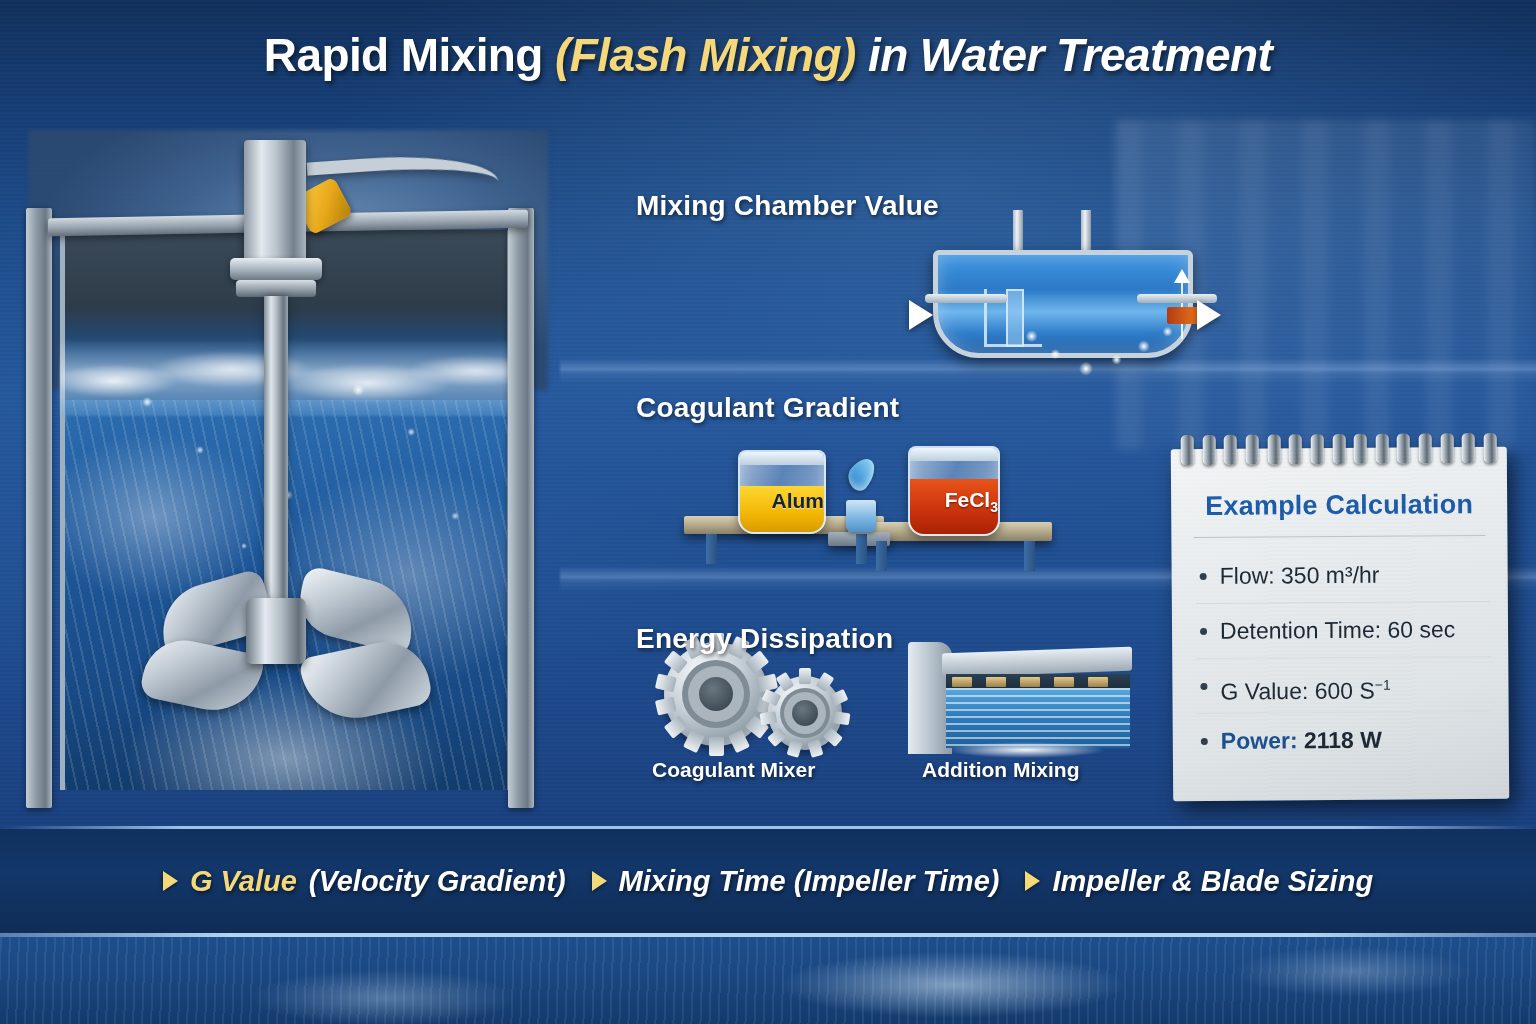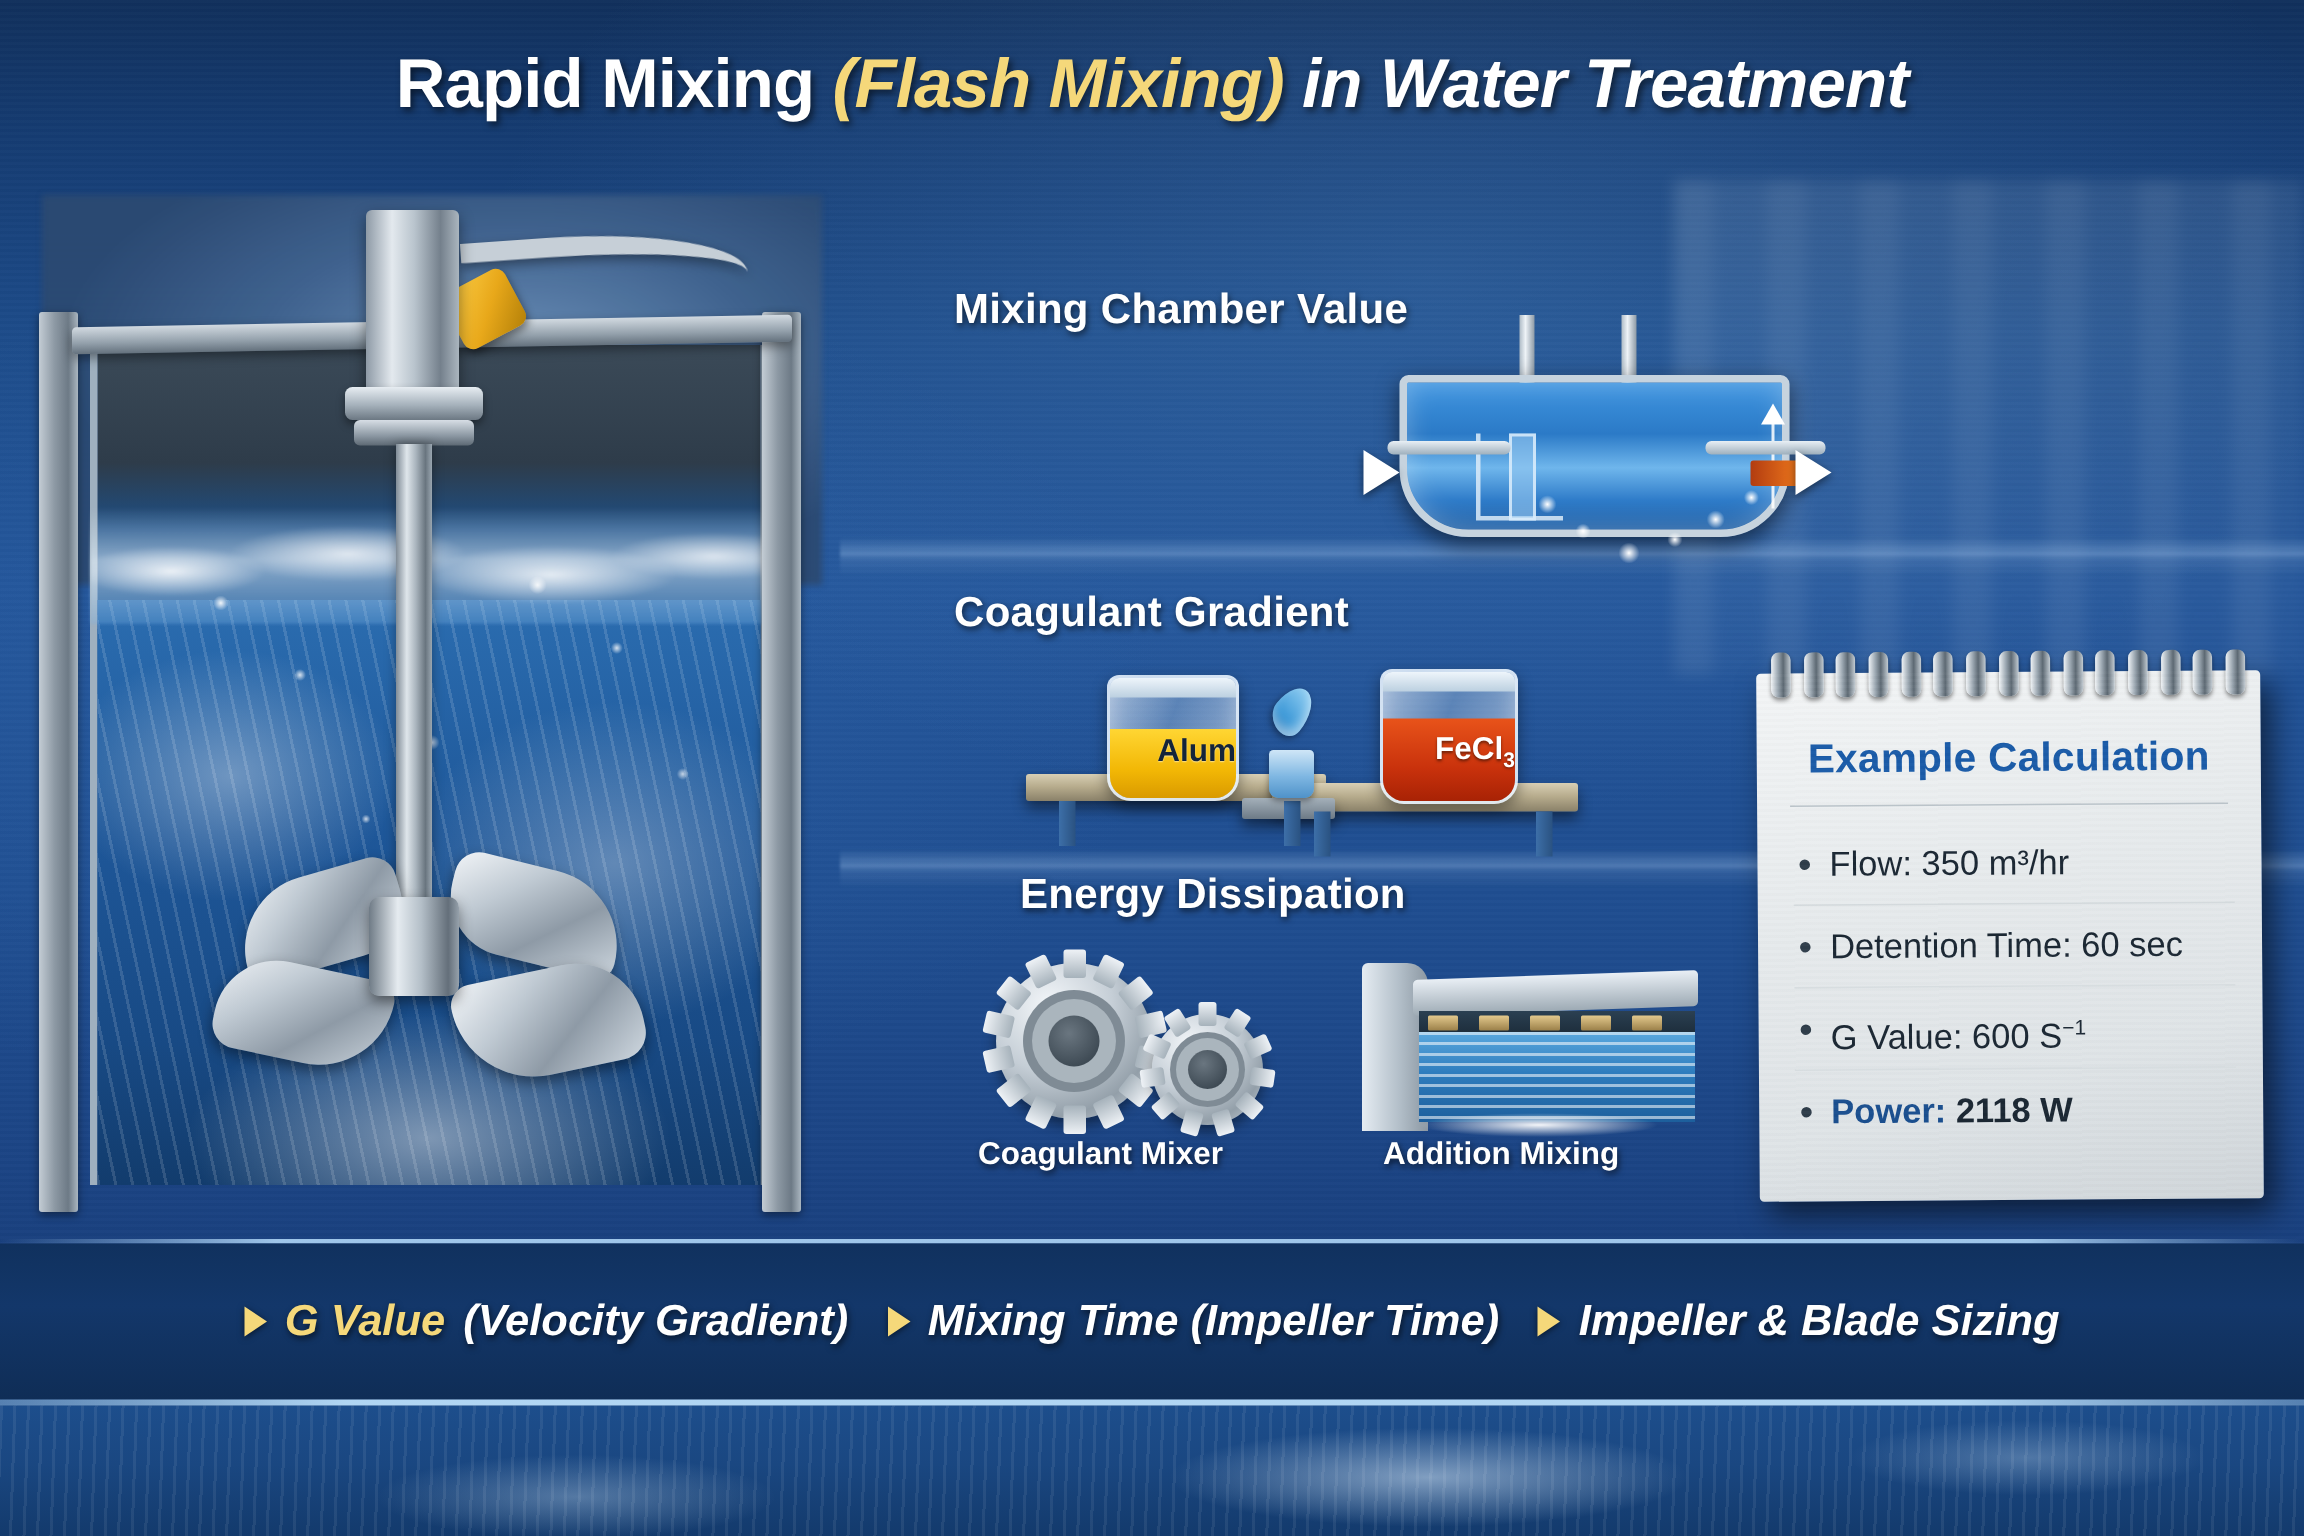--- a/index.html
+++ b/index.html
@@ -185,21 +185,21 @@
   .bench.l{left:4px;top:78px;width:200px;height:18px;}
   .bench.r{left:168px;top:84px;width:204px;height:19px;}
   .bench.mid{left:148px;top:94px;width:62px;height:14px;background:linear-gradient(180deg,#a4b0ba,#6d7a86);}
   .bench-leg{position:absolute;width:11px;height:30px;background:linear-gradient(90deg,#3d6fa8,#2a5281);}
   .jar{
     position:absolute;border-radius:8px 8px 16px 16px;overflow:hidden;
     background:linear-gradient(110deg,rgba(240,248,255,.62),rgba(190,215,238,.36) 45%,rgba(235,245,255,.55));
     border:2px solid rgba(232,243,252,.8);box-shadow:0 4px 10px rgba(0,0,0,.4), inset 0 0 14px rgba(255,255,255,.3);
   }
   .jar.alum{left:58px;top:12px;width:88px;height:84px;}
-  .jar.fecl{left:240px;top:8px;width:92px;height:90px;}
+  .jar.fecl{left:228px;top:8px;width:92px;height:90px;}
   .jar-fill{position:absolute;left:0;right:0;bottom:0;}
   .jar.alum .jar-fill{height:58%;background:linear-gradient(180deg,#ffd633,#f2b705 60%,#d99a00);}
   .jar.fecl .jar-fill{height:64%;background:linear-gradient(180deg,#e8531a,#c9320c 60%,#a82205);}
   .jar-cap{position:absolute;left:0;right:0;top:0;height:13px;background:linear-gradient(180deg,#eef5fb,#bcd0e0);}
   .jar-label{
     position:absolute;left:0;right:0;top:46%;text-align:right;color:#14243a;
     font-size:21px;font-weight:bold;text-shadow:0 1px 1px rgba(255,255,255,.55);
   }
   .jar.fecl .jar-label{color:#ffffff;text-shadow:0 1px 2px rgba(0,0,0,.5);}
   .jar-label sub{font-size:14px;}
@@ -383,21 +383,21 @@
     <div class="droplet"></div>
     <div class="cup"></div>
 
     <div class="jar fecl">
       <div class="jar-fill"></div>
       <div class="jar-cap"></div>
       <div class="jar-label"><span>FeCl</span><sub>3</sub></div>
     </div>
   </div>
 
-  <div class="sec-head" style="left:636px;top:580px;margin-left:44px;">Energy Dissipation</div>
+  <div class="sec-head" style="left:636px;top:623px;">Energy Dissipation</div>
 
   <div class="energy">
     <div class="gear gear-big">
       <div class="gear-hole"></div>
     <div class="tooth" style="transform: rotate(0deg);"></div>
         <div class="tooth" style="transform: rotate(25.7143deg);"></div>
         <div class="tooth" style="transform: rotate(51.4286deg);"></div>
         <div class="tooth" style="transform: rotate(77.1429deg);"></div>
         <div class="tooth" style="transform: rotate(102.857deg);"></div>
         <div class="tooth" style="transform: rotate(128.571deg);"></div>

